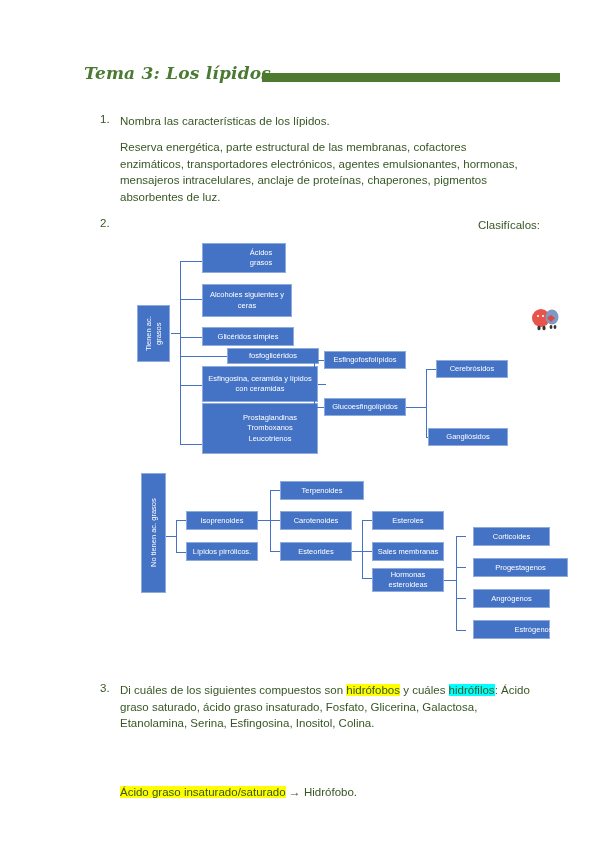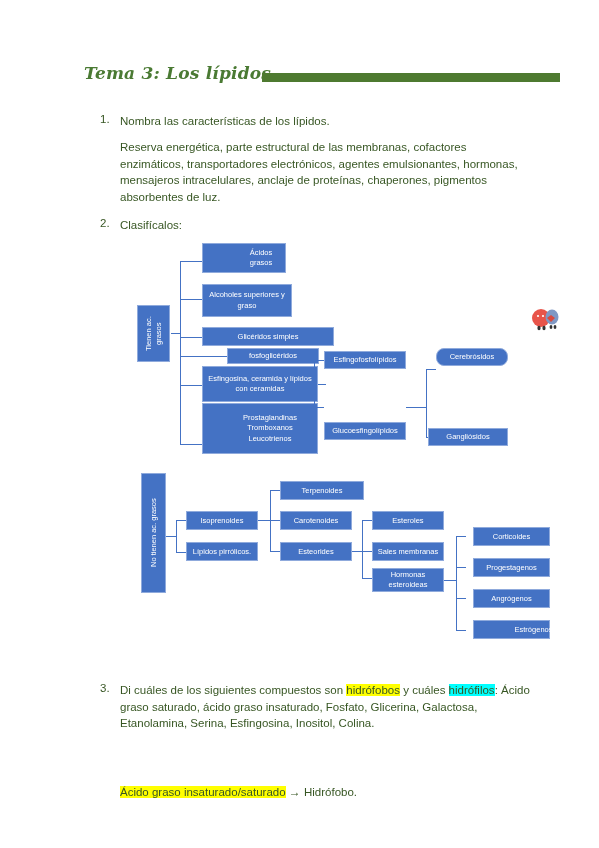--- a/index.html
+++ b/index.html
@@ -105,68 +105,68 @@
 <div class="title-row">
   <div class="doc-title">Tema 3: Los lípidos.</div>
   <div class="title-bar"></div>
 </div>
 
 <div class="q-num" style="left:100px; top:113px;">1.</div>
 <div class="q-body" style="left:120px; top:113px; width:420px;">Nombra las características de los lípidos.</div>
 <div class="q-body" style="left:120px; top:139px; width:410px;">Reserva energética, parte estructural de las membranas, cofactores enzimáticos, transportadores electrónicos, agentes emulsionantes, hormonas, mensajeros intracelulares, anclaje de proteínas, chaperones, pigmentos absorbentes de luz.</div>
 
 <div class="q-num" style="left:100px; top:217px;">2.</div>
-<div class="q-body" style="left:120px; top:217px; width:420px;">Clasifícalos:</div>
+<div class="q-body" style="left:120px; top:217px; width:420px;text-align:right;">Clasifícalos:</div>
 
 <div>
 
   <div class="ln h" style="left:171px; top:333px; width:10px;"></div>
   <div class="ln v" style="left:180px; top:261px; height:183px;"></div>
 
   <div class="ln h" style="left:180px; top:261px; width:22px;"></div>
   <div class="ln h" style="left:180px; top:299px; width:22px;"></div>
   <div class="ln h" style="left:180px; top:337px; width:22px;"></div>
   <div class="ln h" style="left:180px; top:356px; width:47px;"></div>
   <div class="ln h" style="left:180px; top:385px; width:22px;"></div>
   <div class="ln h" style="left:180px; top:444px; width:22px;"></div>
 
   <div class="node vertical" style="left:137px; top:305px; width:33px; height:57px;">Tienen ac. grasos</div>
 
   <div class="node" style="left:202px; top:243px; width:84px; height:30px;padding-left:36px;">Ácidos grasos</div>
 
-  <div class="node multi" style="left:202px; top:284px; width:90px; height:33px;">Alcoholes superiores y graso</div>
-
-  <div class="node" style="left:202px; top:327px; width:132px; height:19px;">Glicéridos simples</div>
+  <div class="node multi" style="left:202px; top:284px; width:90px; height:33px;">Alcoholes siguientes y ceras</div>
+
+  <div class="node" style="left:202px; top:327px; width:92px; height:19px;">Glicéridos simples</div>
 
   <div class="node" style="left:227px; top:348px; width:92px; height:16px;">fosfoglicéridos</div>
 
   <div class="node multi" style="left:202px; top:366px; width:116px; height:36px;">Esfingosina, ceramida y lípidos con ceramidas</div>
 
   <div class="node multi" style="left:202px; top:403px; width:116px; height:51px;padding-left:22px;">
     <div>
       <div>Prostaglandinas</div>
       <div>Tromboxanos</div>
       <div>Leucotrienos</div>
     </div>
   </div>
 
   <div class="ln h" style="left:318px; top:384px; width:8px;"></div>
   <div class="ln v" style="left:314px; top:360px; height:48px;"></div>
   <div class="ln h" style="left:314px; top:360px; width:10px;"></div>
   <div class="ln h" style="left:314px; top:407px; width:10px;"></div>
 
   <div class="node" style="left:324px; top:351px; width:82px; height:18px;">Esfingofosfolípidos</div>
-  <div class="node" style="left:324px; top:398px; width:82px; height:18px;margin-top:24px;">Glucoesfingolípidos</div>
+  <div class="node" style="left:324px; top:398px; width:82px; height:18px;">Glucoesfingolípidos</div>
 
   <div class="ln h" style="left:406px; top:407px; width:20px;"></div>
   <div class="ln v" style="left:426px; top:369px; height:69px;"></div>
   <div class="ln h" style="left:426px; top:369px; width:10px;"></div>
   <div class="ln h" style="left:426px; top:437px; width:10px;"></div>
 
-  <div class="node" style="left:436px; top:348px; width:72px; height:18px;border-radius:8px;">Cerebrósidos</div>
+  <div class="node" style="left:436px; top:360px; width:72px; height:18px;">Cerebrósidos</div>
   <div class="node" style="left:428px; top:428px; width:80px; height:18px;">Gangliósidos</div>
 </div>
 
 <div class="sticker">
   <svg width="34" height="30" viewBox="0 0 34 30">
     <ellipse cx="13" cy="15" rx="9" ry="9" fill="#e8544a"></ellipse>
     <ellipse cx="24" cy="14" rx="6.5" ry="7.5" fill="#7f98c4"></ellipse>
     <path d="M19 15 l4 -3 l4 3 l-4 4 z" fill="#d94a3f"></path>
     <ellipse cx="11" cy="25" rx="1.6" ry="2.2" fill="#333"></ellipse>
     <ellipse cx="16" cy="25" rx="1.6" ry="2.2" fill="#333"></ellipse>
@@ -215,21 +215,21 @@
   </div>
 
   <div class="ln h" style="left:444px; top:580px; width:12px;"></div>
   <div class="ln v" style="left:456px; top:536px; height:95px;"></div>
   <div class="ln h" style="left:456px; top:536px; width:10px;"></div>
   <div class="ln h" style="left:456px; top:567px; width:10px;"></div>
   <div class="ln h" style="left:456px; top:598px; width:10px;"></div>
   <div class="ln h" style="left:456px; top:630px; width:10px;"></div>
 
   <div class="node" style="left:473px; top:527px; width:77px; height:19px;">Corticoides</div>
-  <div class="node" style="left:473px; top:558px; width:77px; height:19px;">Progestagenos</div>
+  <div class="node" style="left:473px; top:558px; width:95px; height:19px;">Progestagenos</div>
   <div class="node" style="left:473px; top:589px; width:77px; height:19px;">Angrógenos</div>
   <div class="node" style="left:473px; top:620px; width:77px; height:19px;padding-left:46px;">Estrógenos</div>
 </div>
 
 <div class="q-num" style="left:100px; top:682px;">3.</div>
 <div class="q-body" style="left:120px; top:682px; width:412px;">
   <span>Di cuáles de los siguientes compuestos son </span><span class="hl-yellow">hidrófobos</span><span> y cuáles </span><span class="hl-cyan">hidrófilos</span><span>: Ácido graso saturado, ácido graso insaturado, Fosfato, Glicerina, Galactosa, Etanolamina, Serina, Esfingosina, Inositol, Colina.</span>
 </div>
 
 <div class="q-body" style="left:120px; top:739px; width:412px;margin-top:45px;">

